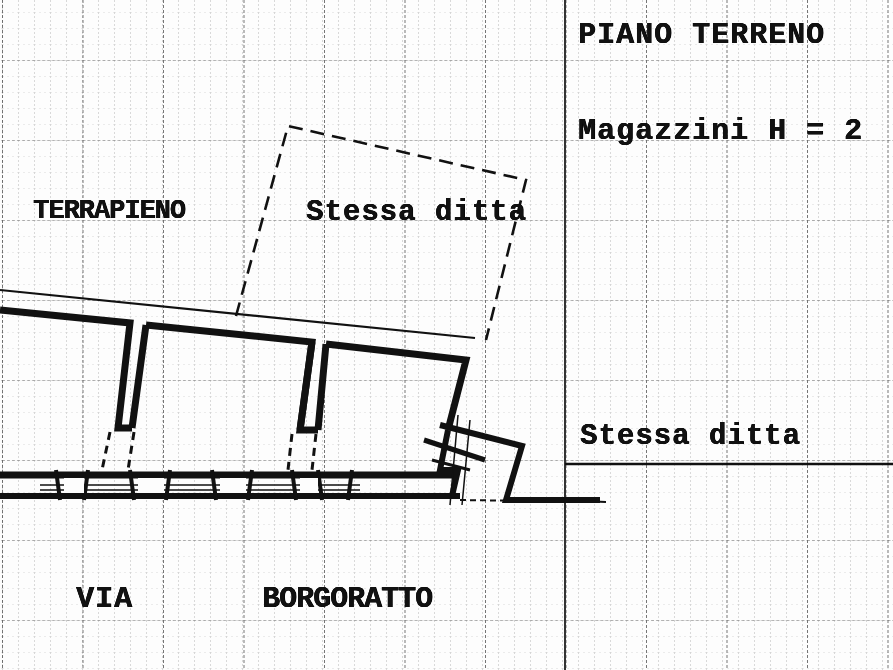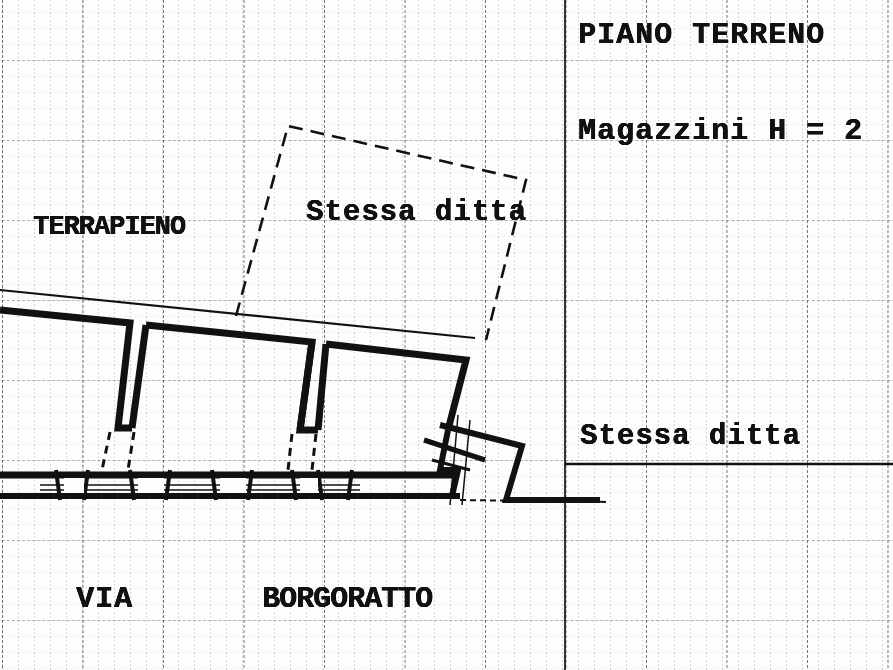--- a/index.html
+++ b/index.html
@@ -90,18 +90,18 @@
       <line x1="458" y1="415" x2="450" y2="505" stroke-width="1.5"></line>
       <line x1="470" y1="420" x2="462" y2="505" stroke-width="1.5"></line>
       <line x1="460" y1="500" x2="610" y2="502" stroke-width="2" stroke-dasharray="6 4"></line>
     </g>
 
     <line x1="565" y1="464" x2="893" y2="464" stroke="#111" stroke-width="2.5"></line>
   </svg>
 
   <div class="label" style="left:578px; top:20px; font-size:30px;">PIANO TERRENO</div>
   <div class="label" style="left:578px; top:80px; font-size:30px;margin-top:36px;">Magazzini H = 2</div>
-  <div class="label" style="left:33px; top:198px; font-size:27px; letter-spacing:-1px;margin-top:16px;">TERRAPIENO</div>
+  <div class="label" style="left:33px; top:198px; font-size:27px; letter-spacing:-1px;">TERRAPIENO</div>
   <div class="label" style="left:306px; top:198px; font-size:29px;">Stessa ditta</div>
   <div class="label" style="left:580px; top:422px; font-size:29px;">Stessa ditta</div>
   <div class="label" style="left:76px; top:584px; font-size:30px;">VIA</div>
   <div class="label" style="left:222px; top:584px; font-size:30px; letter-spacing:-1px;margin-left:40px;">BORGORATTO</div>
 </div>
 
 </body></html>

